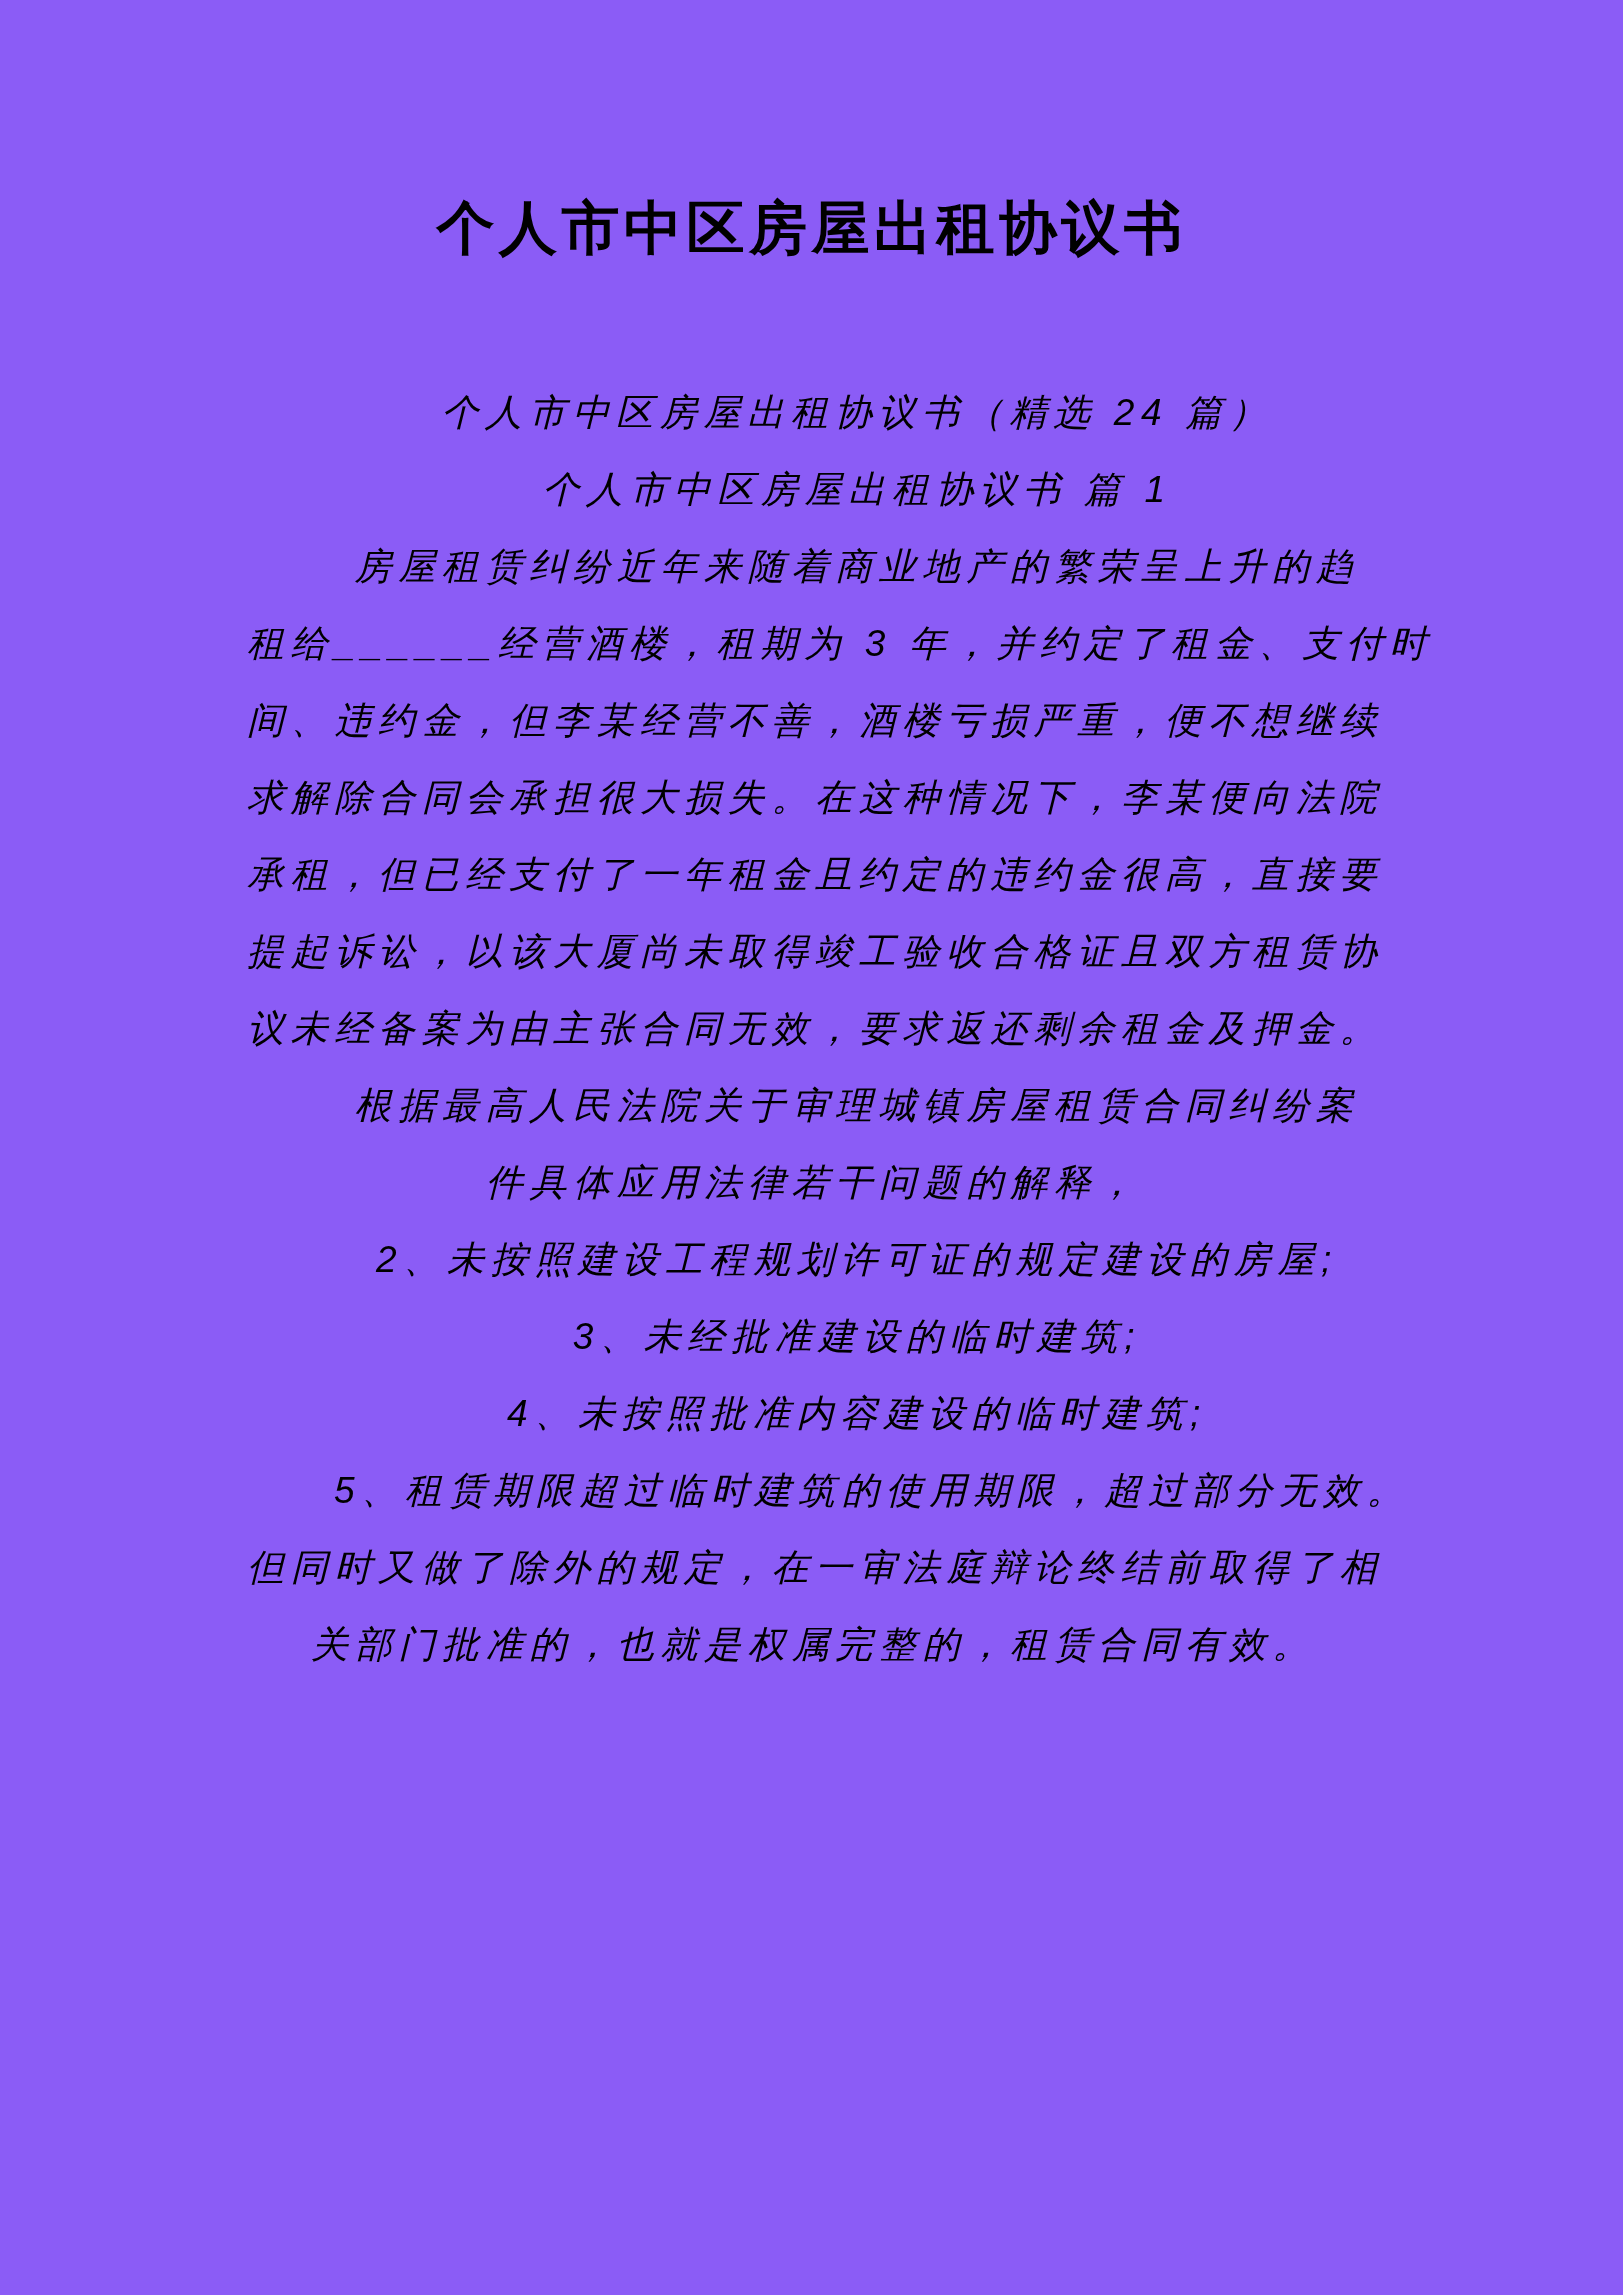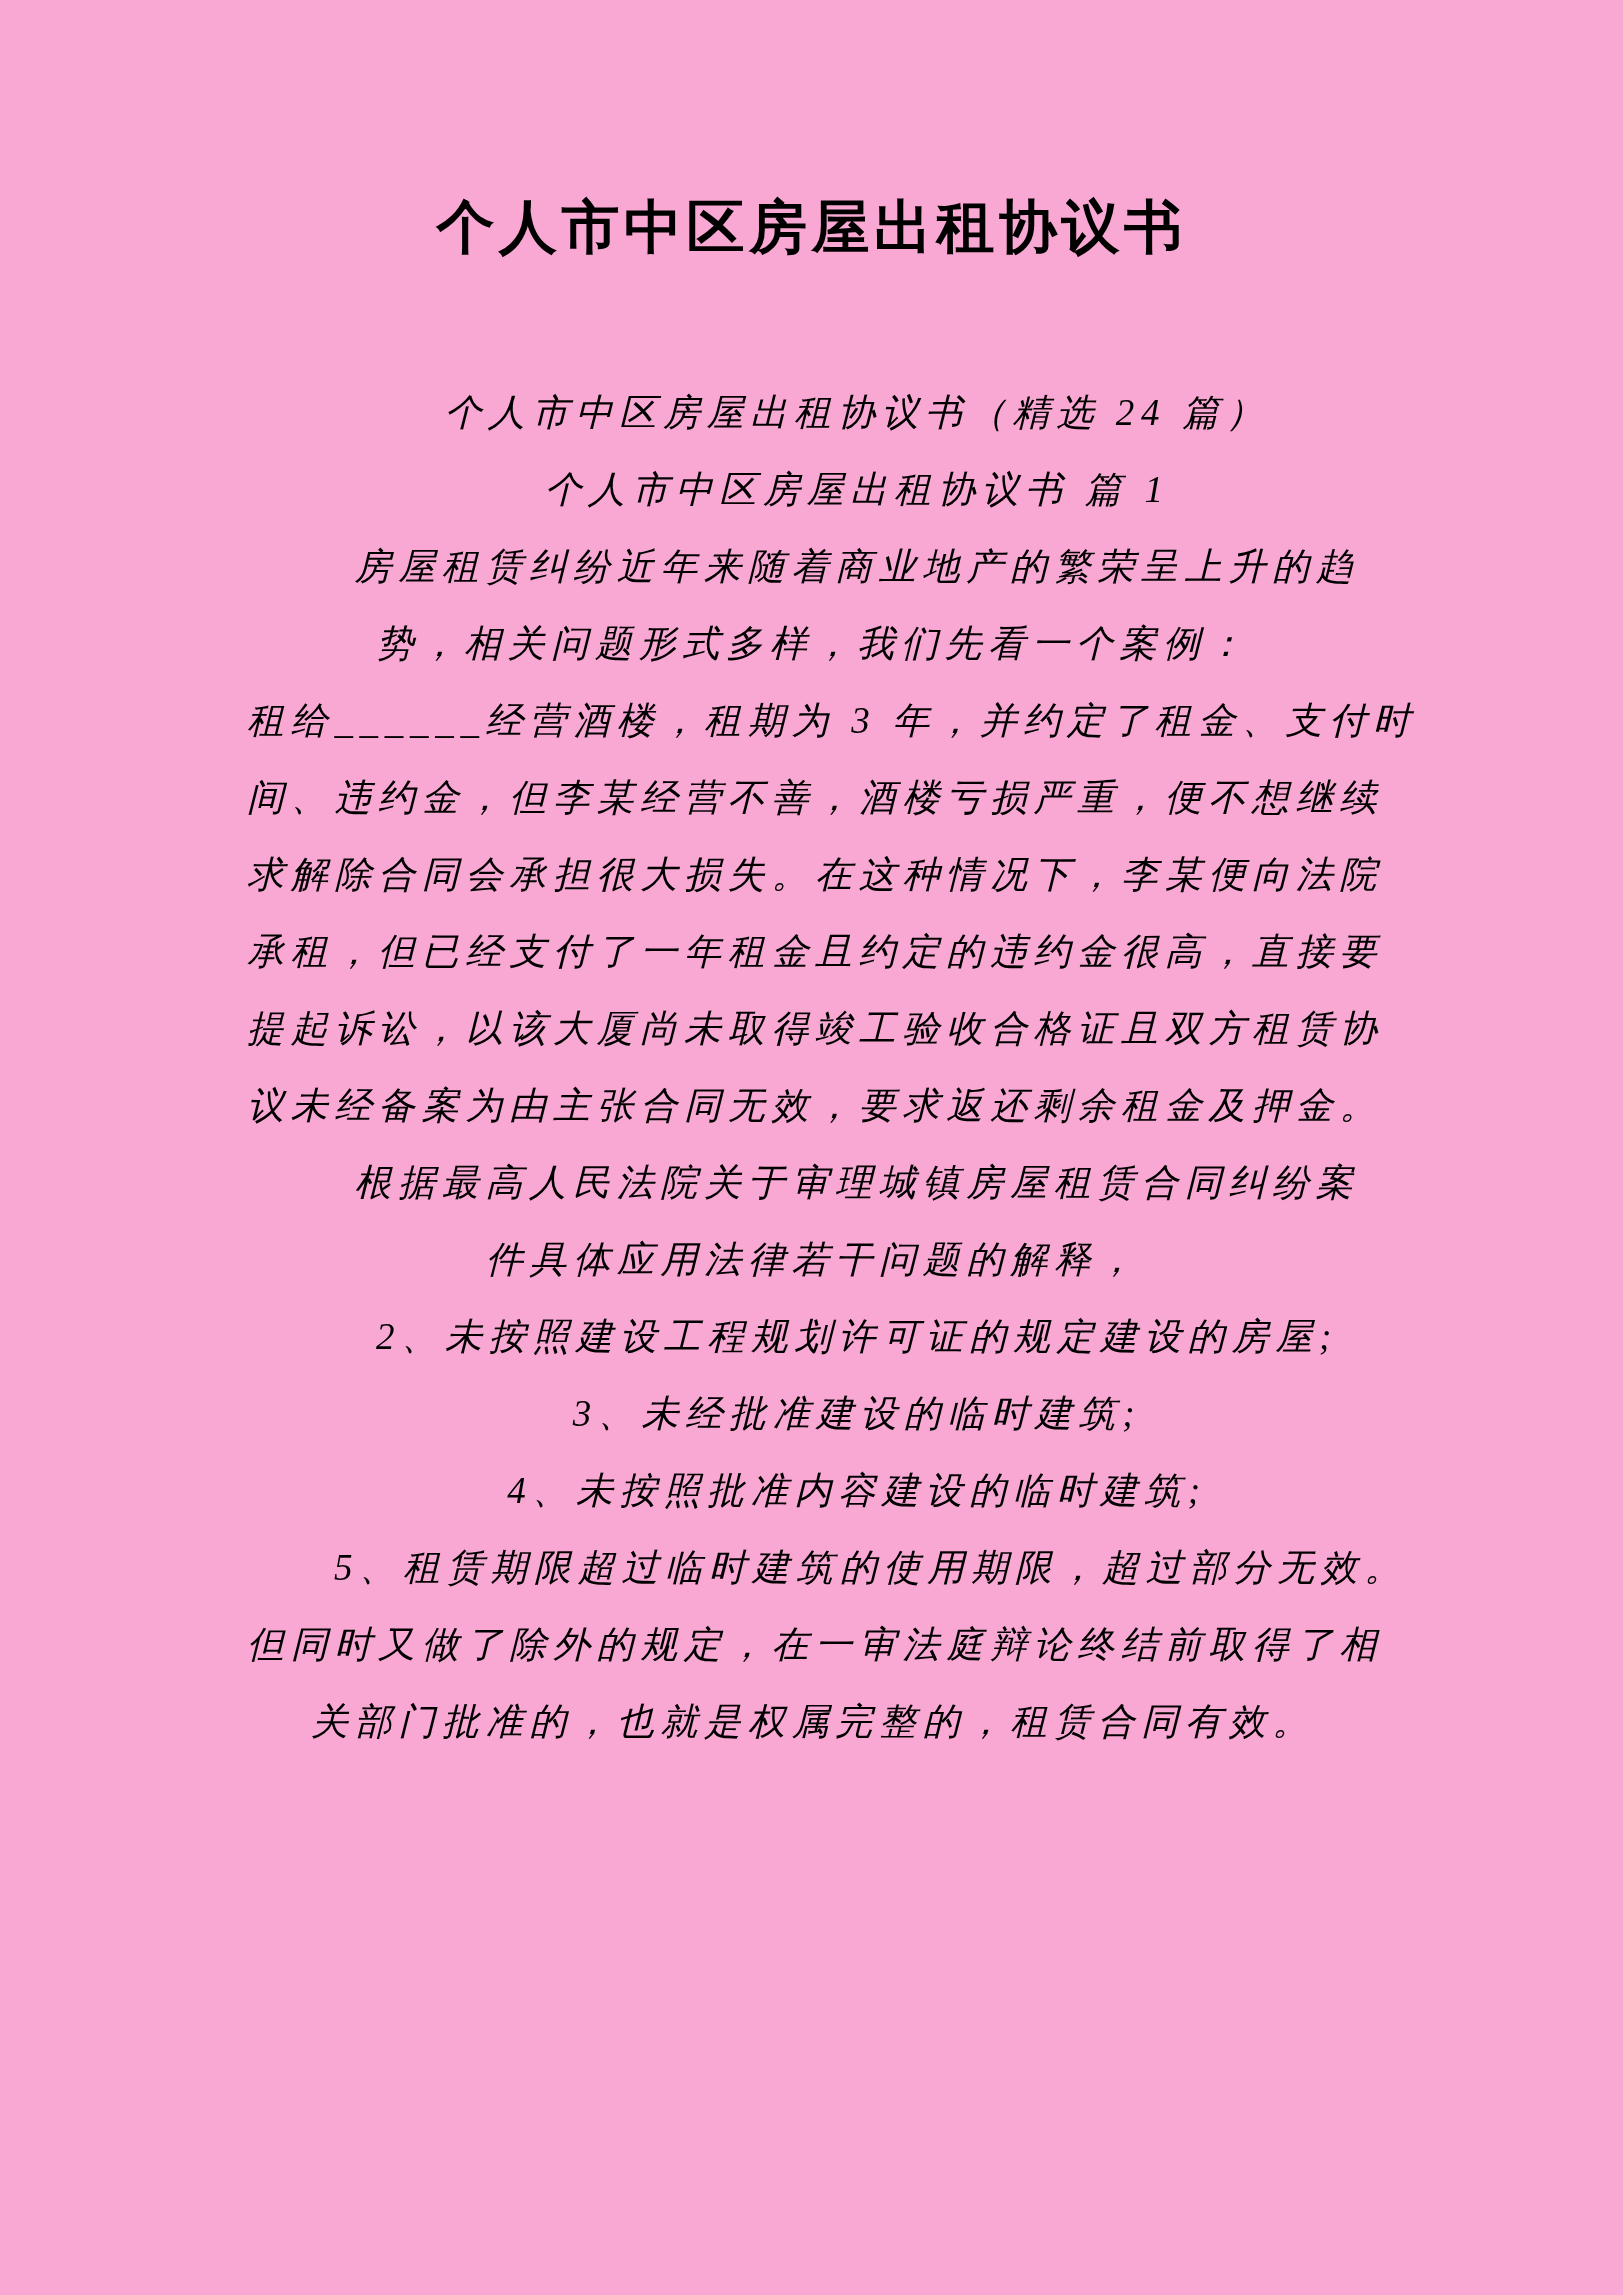--- a/index.html
+++ b/index.html
@@ -4,23 +4,23 @@
 <style>
   html, body {
     margin: 0;
     padding: 0;
     background: #ffffff;
   }
   .page {
     position: relative;
     width: 1623px;
     height: 2295px;
-    background: #f9a8d4;
+    background: #8b5cf6;
     color: #000000;
-    font-family: Liberation Serif, serif;
+    font-family: Liberation Sans, sans-serif;
     overflow: hidden;
   }
   .title {
     position: absolute;
     top: 194px;
     left: 0;
     width: 100%;
     margin: 0;
     text-align: center;
     font-size: 58px;
@@ -50,21 +50,20 @@
 </style>
 </head>
 <body>
 
 <div class="page">
   <h1 class="title">个人市中区房屋出租协议书</h1>
   <div class="doc-body">
       <div class="line indent">个人市中区房屋出租协议书（精选 24 篇）</div>
       <div class="line indent">个人市中区房屋出租协议书 篇 1</div>
       <div class="line indent">房屋租赁纠纷近年来随着商业地产的繁荣呈上升的趋</div>
-      <div class="line">势，相关问题形式多样，我们先看一个案例：</div>
       <div class="line">租给______经营酒楼，租期为 3 年，并约定了租金、支付时</div>
       <div class="line">间、违约金，但李某经营不善，酒楼亏损严重，便不想继续</div>
       <div class="line">求解除合同会承担很大损失。在这种情况下，李某便向法院</div>
       <div class="line">承租，但已经支付了一年租金且约定的违约金很高，直接要</div>
       <div class="line">提起诉讼，以该大厦尚未取得竣工验收合格证且双方租赁协</div>
       <div class="line">议未经备案为由主张合同无效，要求返还剩余租金及押金。</div>
       <div class="line indent">根据最高人民法院关于审理城镇房屋租赁合同纠纷案</div>
       <div class="line">件具体应用法律若干问题的解释，</div>
       <div class="line indent">2、未按照建设工程规划许可证的规定建设的房屋;</div>
       <div class="line indent">3、未经批准建设的临时建筑;</div>

